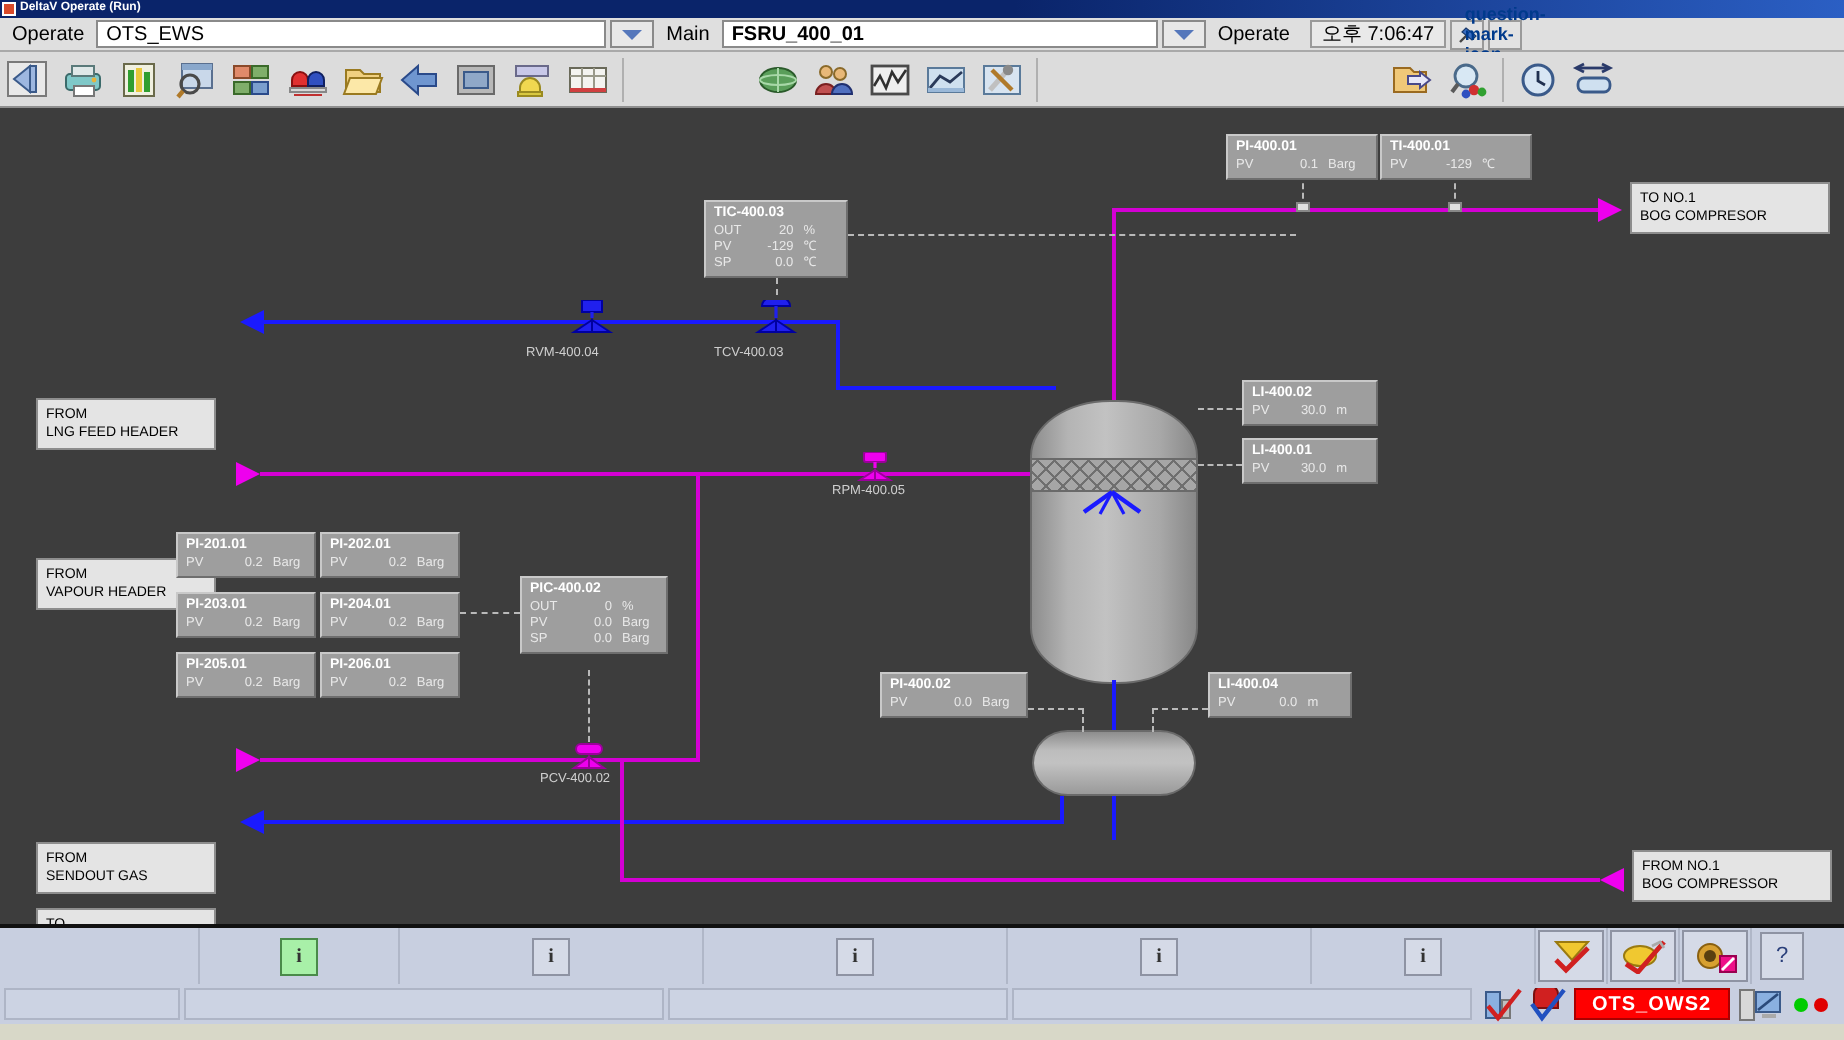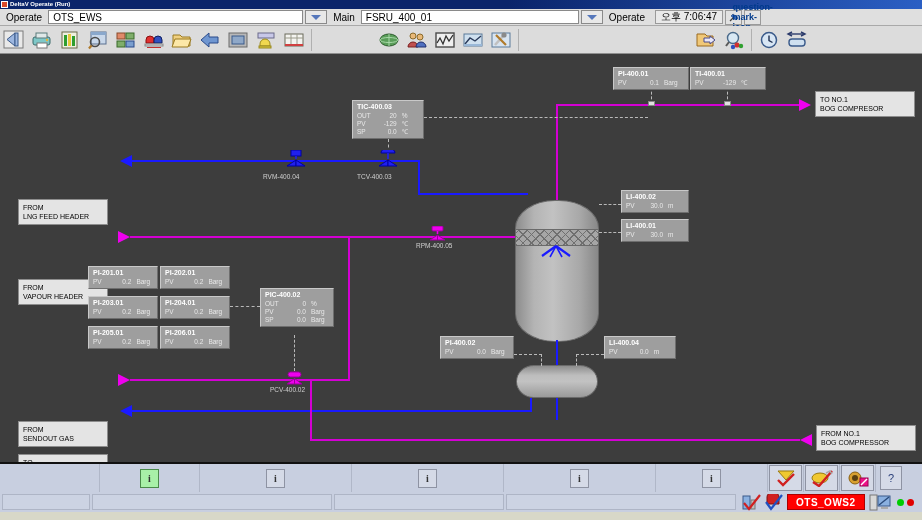--- a/index.html
+++ b/index.html
@@ -41,21 +41,21 @@
   }
   .mb-label {
     font-size: 10px; color: #000; padding: 0 6px; white-space: nowrap;
   }
   .mb-field {
     height: 14px; background: #fff; border: 1px solid #8a8a8a;
     font-size: 10px; color: #000; display: flex; align-items: center;
     padding: 0 4px; white-space: nowrap; overflow: hidden;
   }
   .mb-field.w1 { width: 255px; }
-  .mb-field.w2 { width: 218px; }
+  .mb-field.w2 { width: 218px; font-weight: bold; }
   .mb-field.w3 { width: 157px; }
   .mb-combo {
     width: 22px; height: 14px; background: #e8e8e8;
     border: 1px solid #8a8a8a; margin-left: 2px;
     display: flex; align-items: center; justify-content: center;
   }
   .mb-combo .arrow {
     width: 0; height: 0;
     border-left: 5px solid transparent; border-right: 5px solid transparent;
     border-top: 5px solid #5577bb;

